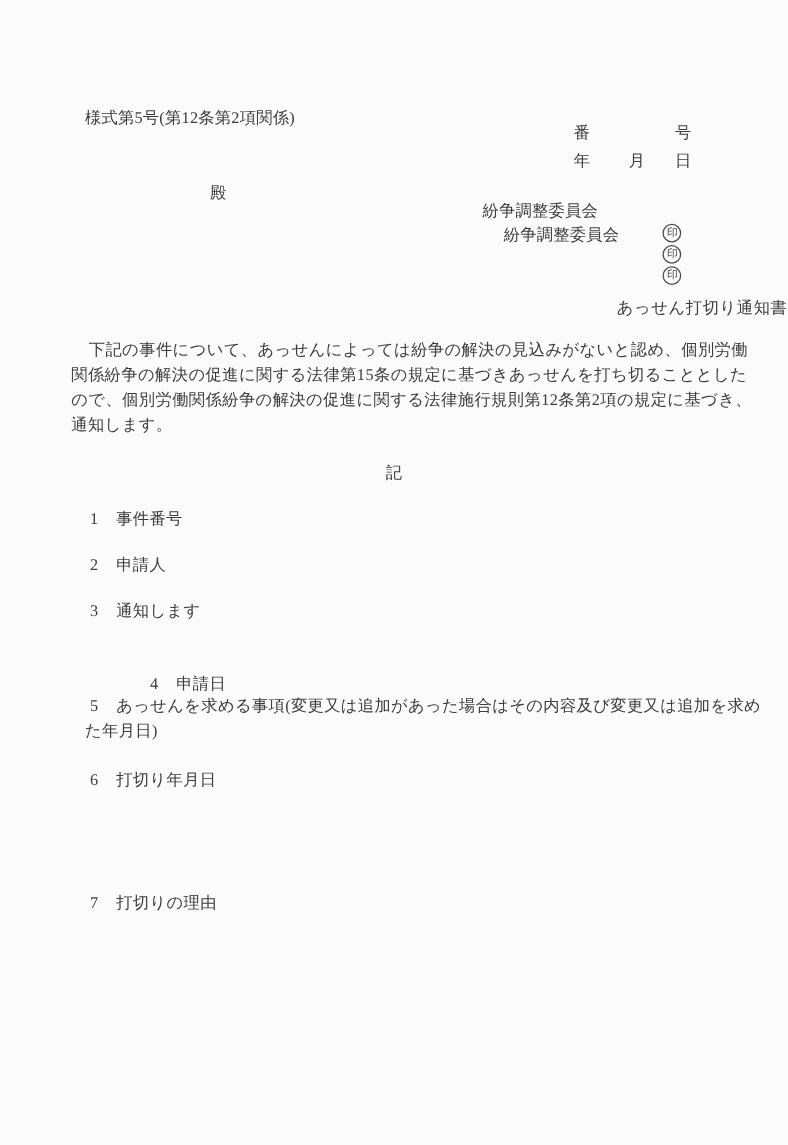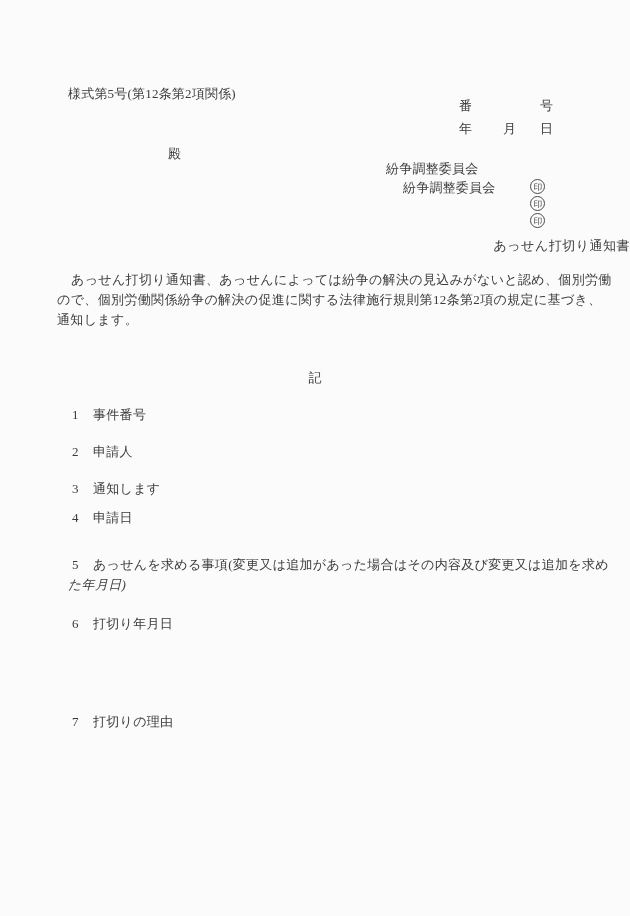--- a/index.html
+++ b/index.html
@@ -74,21 +74,20 @@
   .item .item-label {
     letter-spacing: 0.3px;
   }
   .item-cont {
     position: absolute;
     left: 68px;
     white-space: nowrap;
     font-size: 13px;
     line-height: 14px;
     letter-spacing: 0.3px;
-    font-style: italic;
   }
   .seal {
     position: absolute;
     left: 530px;
     width: 13px;
     height: 13px;
     border: 1px solid #4a4a4a;
     border-radius: 50%;
     display: flex;
     align-items: center;
@@ -126,40 +125,41 @@
   <div class="seal" style="top:196px;">
     <span>印</span>
   </div>
   <div class="seal" style="top:213px;">
     <span>印</span>
   </div>
 
   <div class="title">あっせん打切り通知書</div>
 
   <div class="body-para">
-    <div class="body-line indent">あっせん打切り通知書、あっせんによっては紛争の解決の見込みがないと認め、個別労働</div>
+    <div class="body-line indent">下記の事件について、あっせんによっては紛争の解決の見込みがないと認め、個別労働</div>
+    <div class="body-line">関係紛争の解決の促進に関する法律第15条の規定に基づきあっせんを打ち切ることとした</div>
     <div class="body-line">ので、個別労働関係紛争の解決の促進に関する法律施行規則第12条第2項の規定に基づき、</div>
     <div class="body-line">通知します。</div>
   </div>
 
   <div class="record-heading">記</div>
 
   <div class="item" style="top:408px;">
     <span class="item-no">1</span><span class="item-label">事件番号</span>
   </div>
 
   <div class="item" style="top:445px;">
     <span class="item-no">2</span><span class="item-label">申請人</span>
   </div>
 
   <div class="item" style="top:482px;">
     <span class="item-no">3</span><span class="item-label">通知します</span>
   </div>
 
-  <div class="item" style="top:511px;">
+  <div class="item" style="top:540px;margin-left:48px;">
     <span class="item-no">4</span><span class="item-label">申請日</span>
   </div>
 
   <div class="item" style="top:558px;">
     <span class="item-no">5</span><span class="item-label">あっせんを求める事項(変更又は追加があった場合はその内容及び変更又は追加を求め</span>
   </div>
   <div class="item-cont" style="top:578px;">た年月日)</div>
 
   <div class="item" style="top:617px;">
     <span class="item-no">6</span><span class="item-label">打切り年月日</span>

